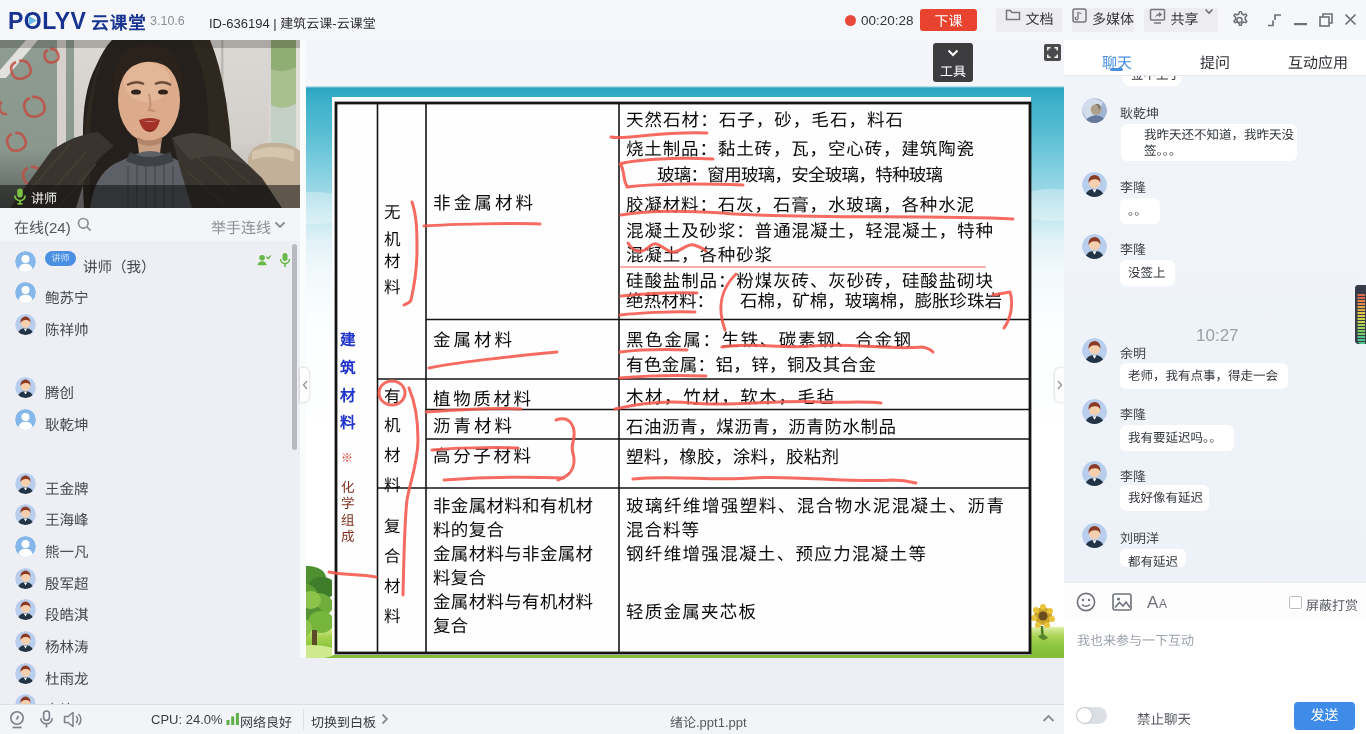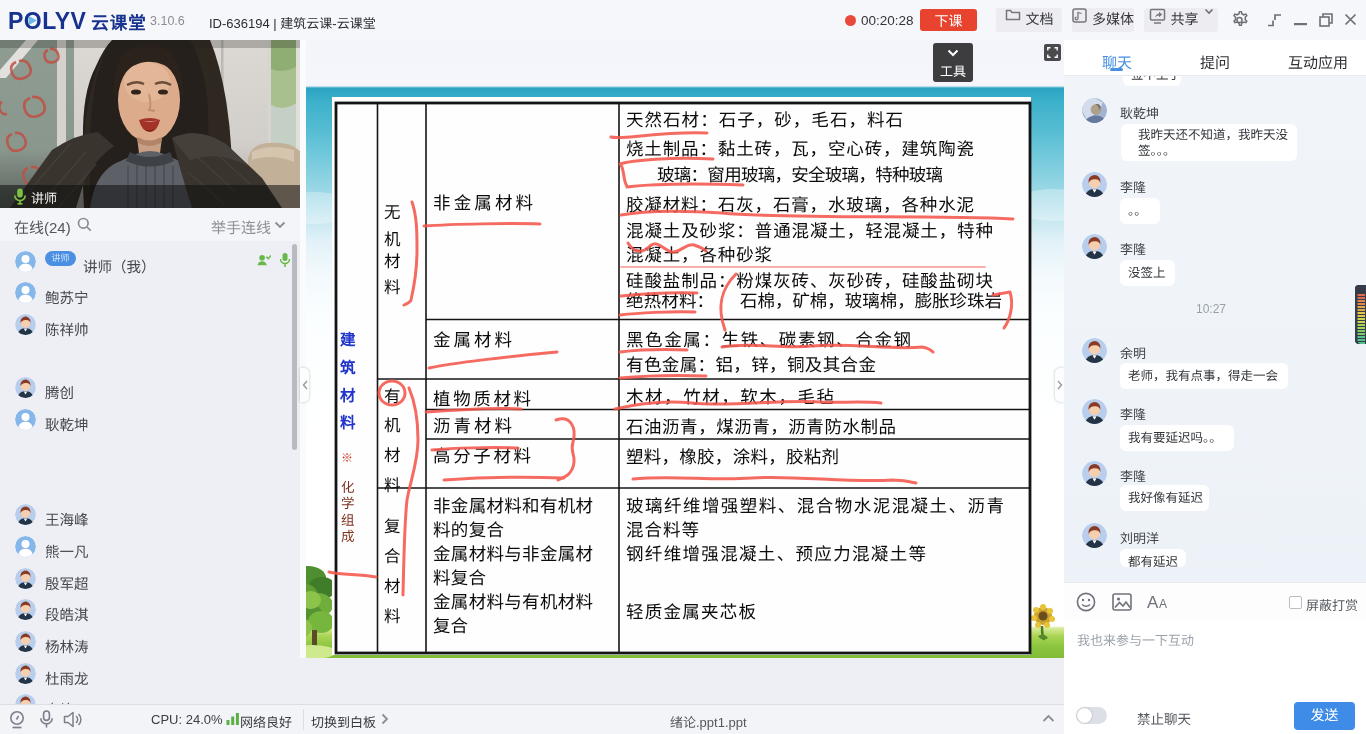--- a/index.html
+++ b/index.html
@@ -52,21 +52,21 @@
 #tabbar{left:1064px;top:40px;width:302px;height:35px;background:#fff;border-bottom:1px solid #e7e9ed;}
 .tab{position:absolute;top:51px;font-size:15px;color:#2f3135;}
 #tab1{left:1102px;color:#4a90e2;}
 #tab2{left:1200px;}
 #tab3{left:1288px;}
 #tabline{left:1110px;top:68px;width:13px;height:3px;background:#4a90e2;border-radius:2px;}
 #chat{left:1064px;top:75px;width:302px;height:507px;background:linear-gradient(180deg,#f1f5fa 0%,#edf2f8 100%);overflow:hidden;}
 .cav{position:absolute;width:25px;height:25px;border-radius:50%;overflow:hidden;}
 .cname{position:absolute;font-size:13px;color:#43464c;}
 .bub{position:absolute;background:#fff;border-radius:6px;font-size:12.5px;color:#32363b;line-height:20px;padding:3px 8px;box-sizing:border-box;white-space:nowrap;overflow:hidden;}
-#chattime{position:absolute;font-size:12px;color:#9aa0a8;}
+#chattime{position:absolute;font-size:17px;color:#9aa0a8;margin-top:24px;}
 #meter{left:1355px;top:285px;width:11px;height:59px;border-radius:4px 0 0 4px;overflow:hidden;
  background:linear-gradient(180deg,#343947 0 9px,#e06a4a 9px 14px,#e0874a 14px 20px,#e0a84a 20px 27px,#e0c94a 27px 33px,#cdd44e 33px 39px,#a3d455 39px 45px,#79cc68 45px 51px,#52c48e 51px 59px);}
 #meterstripes{left:1355px;top:285px;width:11px;height:59px;border-radius:4px 0 0 4px;overflow:hidden;
  background:repeating-linear-gradient(180deg,rgba(56,61,75,0) 0 1.6px,#383d4b 1.6px 3px);
  box-shadow:inset 2.5px 0 0 #383d4b, inset -1px 0 0 #383d4b;}
 #ctools{left:1064px;top:582px;width:302px;height:37px;background:#fdfdfe;border-bottom:1px solid #e7e9ed;border-top:1px solid #e7e9ed;}
 #shield{left:1289px;top:596px;width:11px;height:11px;border:1px solid #b9bdc5;border-radius:2px;background:#fff;}
 #shieldtxt{left:1306px;top:595px;font-size:13px;color:#55585e;}
 #cinput{left:1064px;top:620px;width:302px;height:114px;background:#fff;}
 #placeholder{left:1077px;top:630px;font-size:13px;color:#9ca2ab;}
@@ -260,20 +260,26 @@
         <use href="#cav"></use>
       </svg>
       <span class="nm">腾创</span>
     </div>
  <div class="row" style="top:165px">
       <svg class="av" viewBox="0 0 24 24">
         <use href="#gav"></use>
       </svg>
       <span class="nm">耿乾坤</span>
     </div>
+ <div class="row" style="top:229px">
+      <svg class="av" viewBox="0 0 24 24">
+        <use href="#cav"></use>
+      </svg>
+      <span class="nm">王金牌</span>
+    </div>
  <div class="row" style="top:260px">
       <svg class="av" viewBox="0 0 24 24">
         <use href="#cav"></use>
       </svg>
       <span class="nm">王海峰</span>
     </div>
  <div class="row" style="top:292px">
       <svg class="av" viewBox="0 0 24 24">
         <use href="#gav"></use>
       </svg>
@@ -502,21 +508,21 @@
     <path d="M1.5,7 L6.5,2 L11.5,7" stroke="#8b8d93" stroke-width="1.8" fill="none"></path>
   </svg>
 
 <div class="abs" id="rpanel"></div>
 <div class="abs" id="chat"></div>
 <div class="abs bub" style="left:1123px;top:64px;width:58px;height:22px;line-height:16px;overflow:hidden;">签不上了</div>
 <svg class="abs cav" style="left:1082px;top:98px" viewBox="0 0 24 24">
     <use href="#pav"></use>
   </svg>
 <div class="abs cname" style="left:1120px;top:103px">耿乾坤</div>
-<div class="abs bub" style="left:1121px;top:124px;width:176px;height:37px;line-height:16px;padding:3px 17px;">我昨天还不知道，我昨天没<br>签。。。</div>
+<div class="abs bub" style="left:1121px;top:124px;width:176px;height:37px;line-height:16px;padding:3px 23px;">我昨天还不知道，我昨天没<br>签。。。</div>
 <svg class="abs cav" style="left:1082px;top:172px" viewBox="0 0 24 24">
     <use href="#cav"></use>
   </svg>
 <div class="abs cname" style="left:1120px;top:177px">李隆</div>
 <div class="abs bub" style="left:1120px;top:198px;width:40px;height:26px;">。。</div>
 <svg class="abs cav" style="left:1082px;top:234px" viewBox="0 0 24 24">
     <use href="#cav"></use>
   </svg>
 <div class="abs cname" style="left:1120px;top:239px">李隆</div>
 <div class="abs bub" style="left:1120px;top:260px;width:55px;height:26px;">没签上</div>

